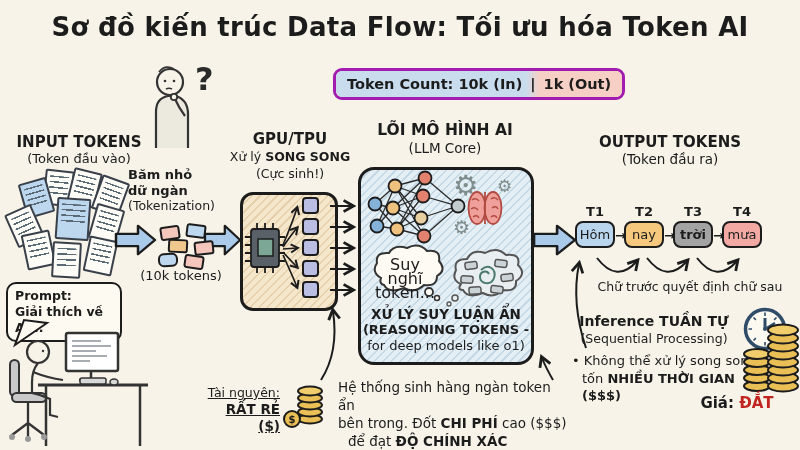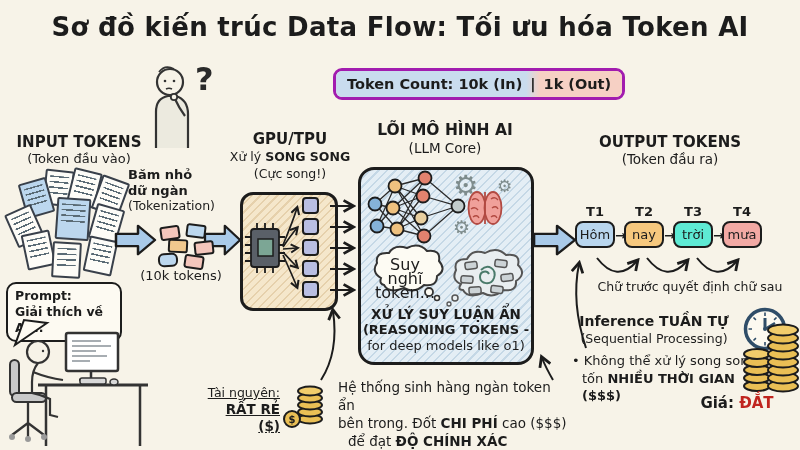--- a/index.html
+++ b/index.html
@@ -55,21 +55,21 @@
   .llm-cap .c1{font-size:13.5px;}
   .llm-cap .c3{font-weight:400;}
 
   .out-head{left:570px;top:133px;width:200px;font-size:15px;font-weight:700;text-align:center;}
   .out-sub{left:570px;top:151px;width:200px;font-size:13.5px;text-align:center;}
   .out-row{left:575px;top:204px;display:flex;align-items:flex-start;}
   .tok-col{width:40px;text-align:center;}
   .tok-label{font-size:13px;font-weight:700;margin-bottom:2px;}
   .tok-chip{height:23px;border:2.5px solid #1c1c1c;border-radius:8px;font-size:13px;
             display:flex;align-items:center;justify-content:center;}
-  .cblue{background:#b9d6ee;}.corg{background:#f6c87e;}.cgray{background:#5eead4;}.cred{background:#f2a9a4;}
+  .cblue{background:#b9d6ee;}.corg{background:#f6c87e;}.cgray{background:#a3a3a3;font-weight:bold;}.cred{background:#f2a9a4;}
   .tok-arrow{width:9px;margin-top:24px;font-size:13px;font-weight:700;text-align:center;}
   .seq-note{left:585px;top:279px;width:210px;text-align:center;font-size:12.5px;}
   .inference{left:575px;top:313px;width:158px;text-align:center;line-height:17px;}
   .inference .i1{font-size:14px;font-weight:700;}
   .inference .i2{font-size:12.5px;}
   .bullets{left:572px;top:352px;width:190px;font-size:13px;line-height:17.5px;}
   .bullets .ind{padding-left:10px;}
   .price{left:682px;top:394px;width:110px;text-align:center;font-size:15px;font-weight:700;}
   .price .red{color:#c0251f;}
 
@@ -166,21 +166,21 @@
     <div class="chip c-org" style="left:14px;top:15px;transform:rotate(3deg)"></div>
     <div class="chip c-pink" style="left:40px;top:17px;transform:rotate(-6deg)"></div>
     <div class="chip c-blu" style="left:4px;top:29px;transform:rotate(-4deg);border-radius:6px"></div>
     <div class="chip c-pink" style="left:30px;top:31px;transform:rotate(8deg)"></div>
   </div>
   <div class="abs count10k">(10k tokens)</div>
 
   <div class="abs gpu-head">
     <div class="t1">GPU/TPU</div>
     <div><span>Xử lý </span><span class="b">SONG SONG</span></div>
-    <div>(Cực song!)</div>
+    <div>(Cực sinh!)</div>
   </div>
   <div class="abs gpu-box">
     <svg width="86" height="107" viewBox="0 0 86 107">
       <defs>
         <marker id="ah2" viewBox="0 0 10 10" refX="7" refY="5" markerWidth="6" markerHeight="6" orient="auto-start-reverse">
           <path d="M1,1 L8,5 L1,9" fill="none" stroke="#1c1c1c" stroke-width="2"></path>
         </marker>
       </defs>
       <g stroke="#1c1c1c" stroke-width="1.8">
         <path d="M14,28 V34 M22,28 V34 M30,28 V34 M14,72 V78 M22,72 V78 M30,72 V78 M2,42 H8 M2,50 H8 M2,58 H8 M2,66 H8 M36,42 H42 M36,50 H42 M36,58 H42 M36,66 H42"></path>

